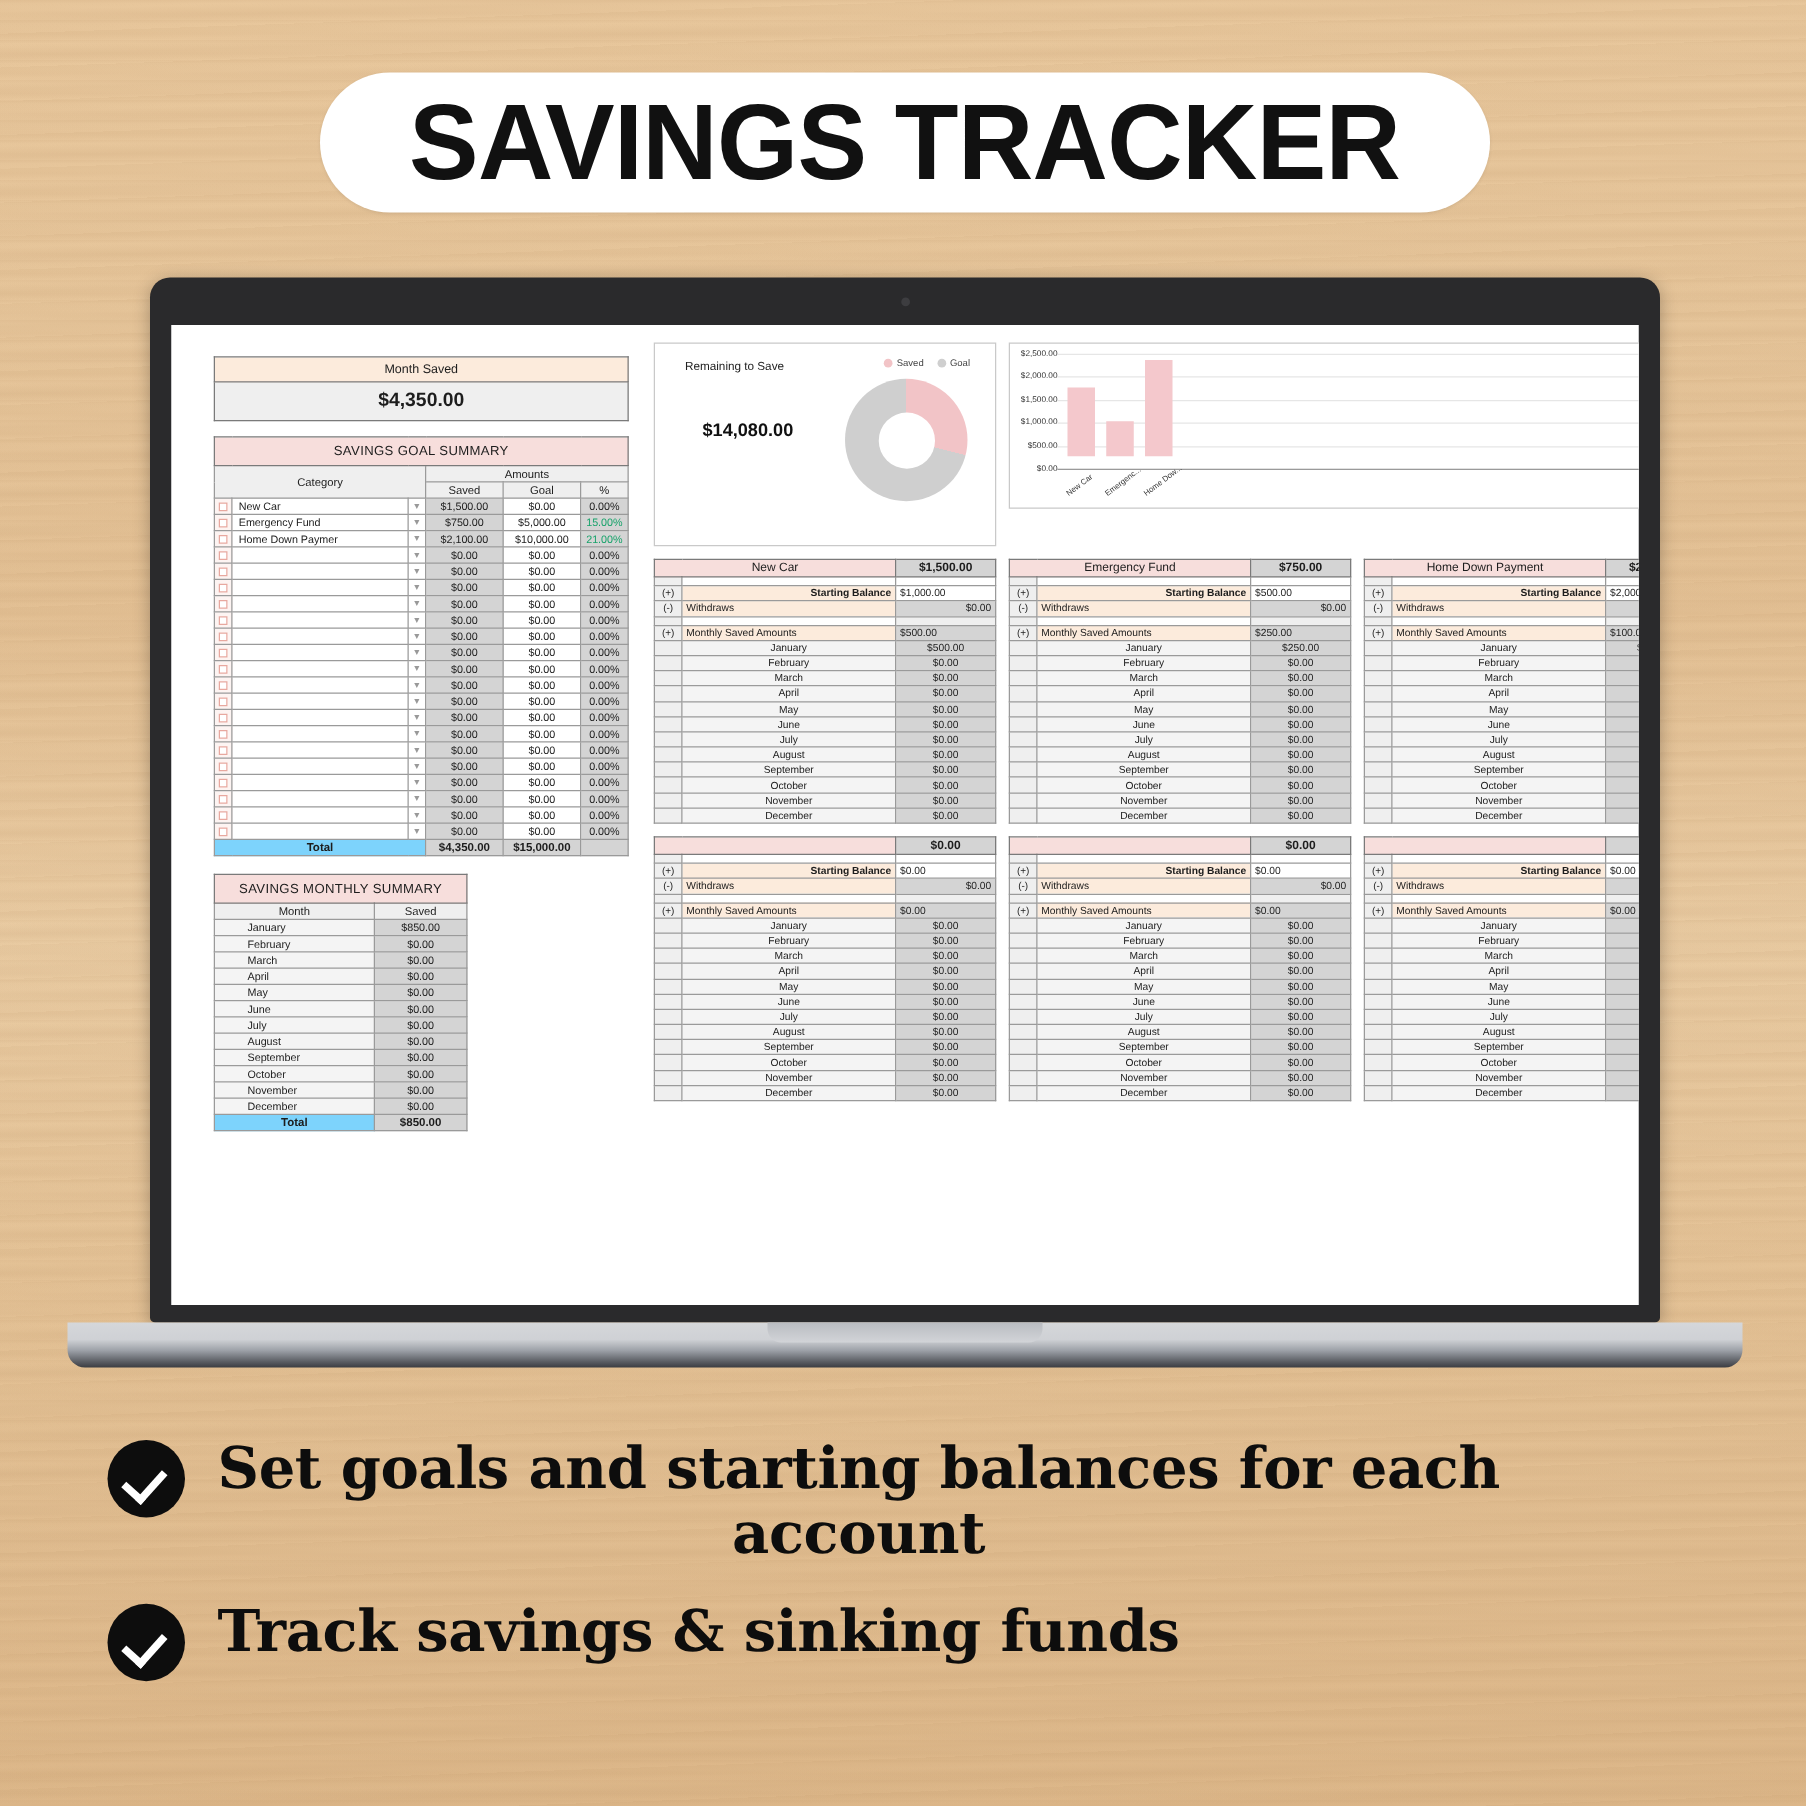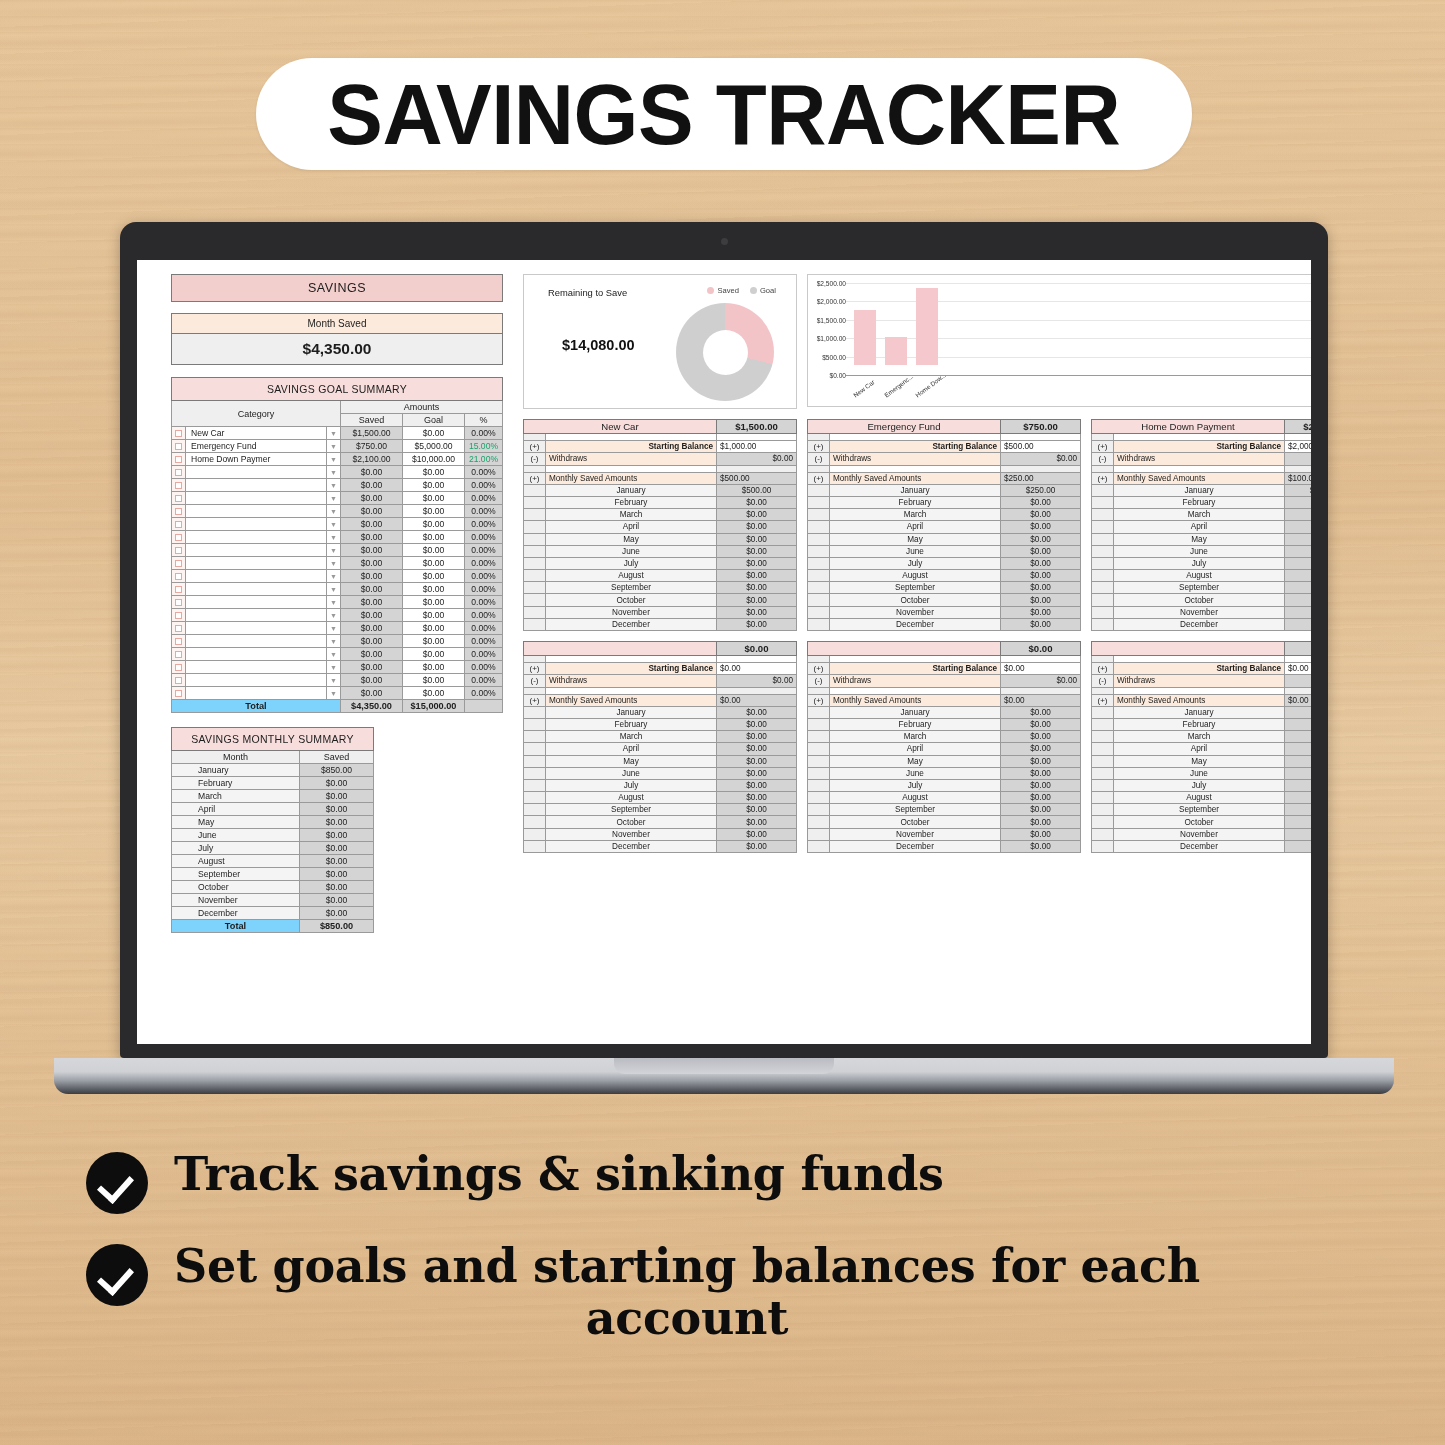--- a/index.html
+++ b/index.html
@@ -80,21 +80,21 @@
   .totalrow td{ background:#7dd3fc; font-weight:700; text-align:center; font-size:9.2px; }
   .totalrow td.greytot{ background:#d4d4d4; }
   .pct-green{ color:#19a36b; }
   .chk{ width:12px; background:#fdf4f2; }
   .chk i{ display:block; width:7px;height:7px;border:1px solid #e8a89f; background:#fff; margin:0 auto;}
   .catname{ text-align:left; padding-left:5px; background:#fff; white-space:nowrap; overflow:hidden;}
   .caret{ width:12px; background:#fff; text-align:center; color:#999; font-size:7px;}
 
   
   .charts{ display:flex; gap:10px; }
-  .card-donut{ width:274px; height:135px; border:1px solid #c9c9c9; background:#fff; position:relative; flex:none;}
+  .card-donut{ width:274px; height:163px; border:1px solid #c9c9c9; background:#fff; position:relative; flex:none;}
   .card-bar{ flex:1; height:133px; border:1px solid #c9c9c9; background:#fff; position:relative; overflow:hidden;}
   .donut-title{ position:absolute; left:24px; top:12px; font-size:9.4px; color:#222;}
   .legend{ position:absolute; right:20px; top:11px; display:flex; gap:11px; align-items:center; font-size:7.6px; color:#444;}
   .legend i{ display:inline-block; width:7px;height:7px;border-radius:50%; margin-right:3px; vertical-align:-1px;}
   .donut-amt{ position:absolute; left:38px; top:62px; font-size:14.5px; font-weight:700; color:#111;}
   .donut{ position:absolute; right:22px; top:28px; width:98px; height:98px; border-radius:50%;}
   .donut::after{ content:""; position:absolute; left:50%;top:50%; width:45px;height:45px; margin:-22.5px 0 0 -22.5px; background:#fff; border-radius:50%;}
 
   .bar-grid{ position:absolute; left:0; right:0; top:8px; height:92px;}
   .bar-grid .gl{ position:absolute; left:38px; right:0; height:1px; background:#e6e6e6;}
@@ -143,27 +143,20 @@
 </div>
 
 <div class="laptop">
   <div class="lid">
     <div class="camera"></div>
     <div class="screen">
       <div class="sheet">
 
         <div class="col-left">
 
-          <table>
-            <tbody>
-                <tr>
-                  <td class="bandhdr">SAVINGS</td>
-                </tr>
-          </tbody>
-            </table>
 
           <div style="height:11px"></div>
 
           <table>
             <tbody>
                 <tr>
                   <td class="peach">Month Saved</td>
                 </tr>
             <tr>
                   <td class="bigval">$4,350.00</td>
@@ -1106,22 +1099,22 @@
     </div>
   </div>
   <div class="base">
       <div class="notch"></div>
     </div>
 </div>
 
 <div class="bullets">
   <div class="brow">
     <div class="check"></div>
-    <div class="btxt">Track savings &amp; sinking funds</div>
-  </div>
-  <div class="brow">
-    <div class="check"></div>
     <div class="btxt wide">
       <span>Set goals and starting balances for each</span>
       <span class="c2">account</span>
     </div>
   </div>
+  <div class="brow">
+    <div class="check"></div>
+    <div class="btxt">Track savings &amp; sinking funds</div>
+  </div>
 </div>
 
 </body></html>

